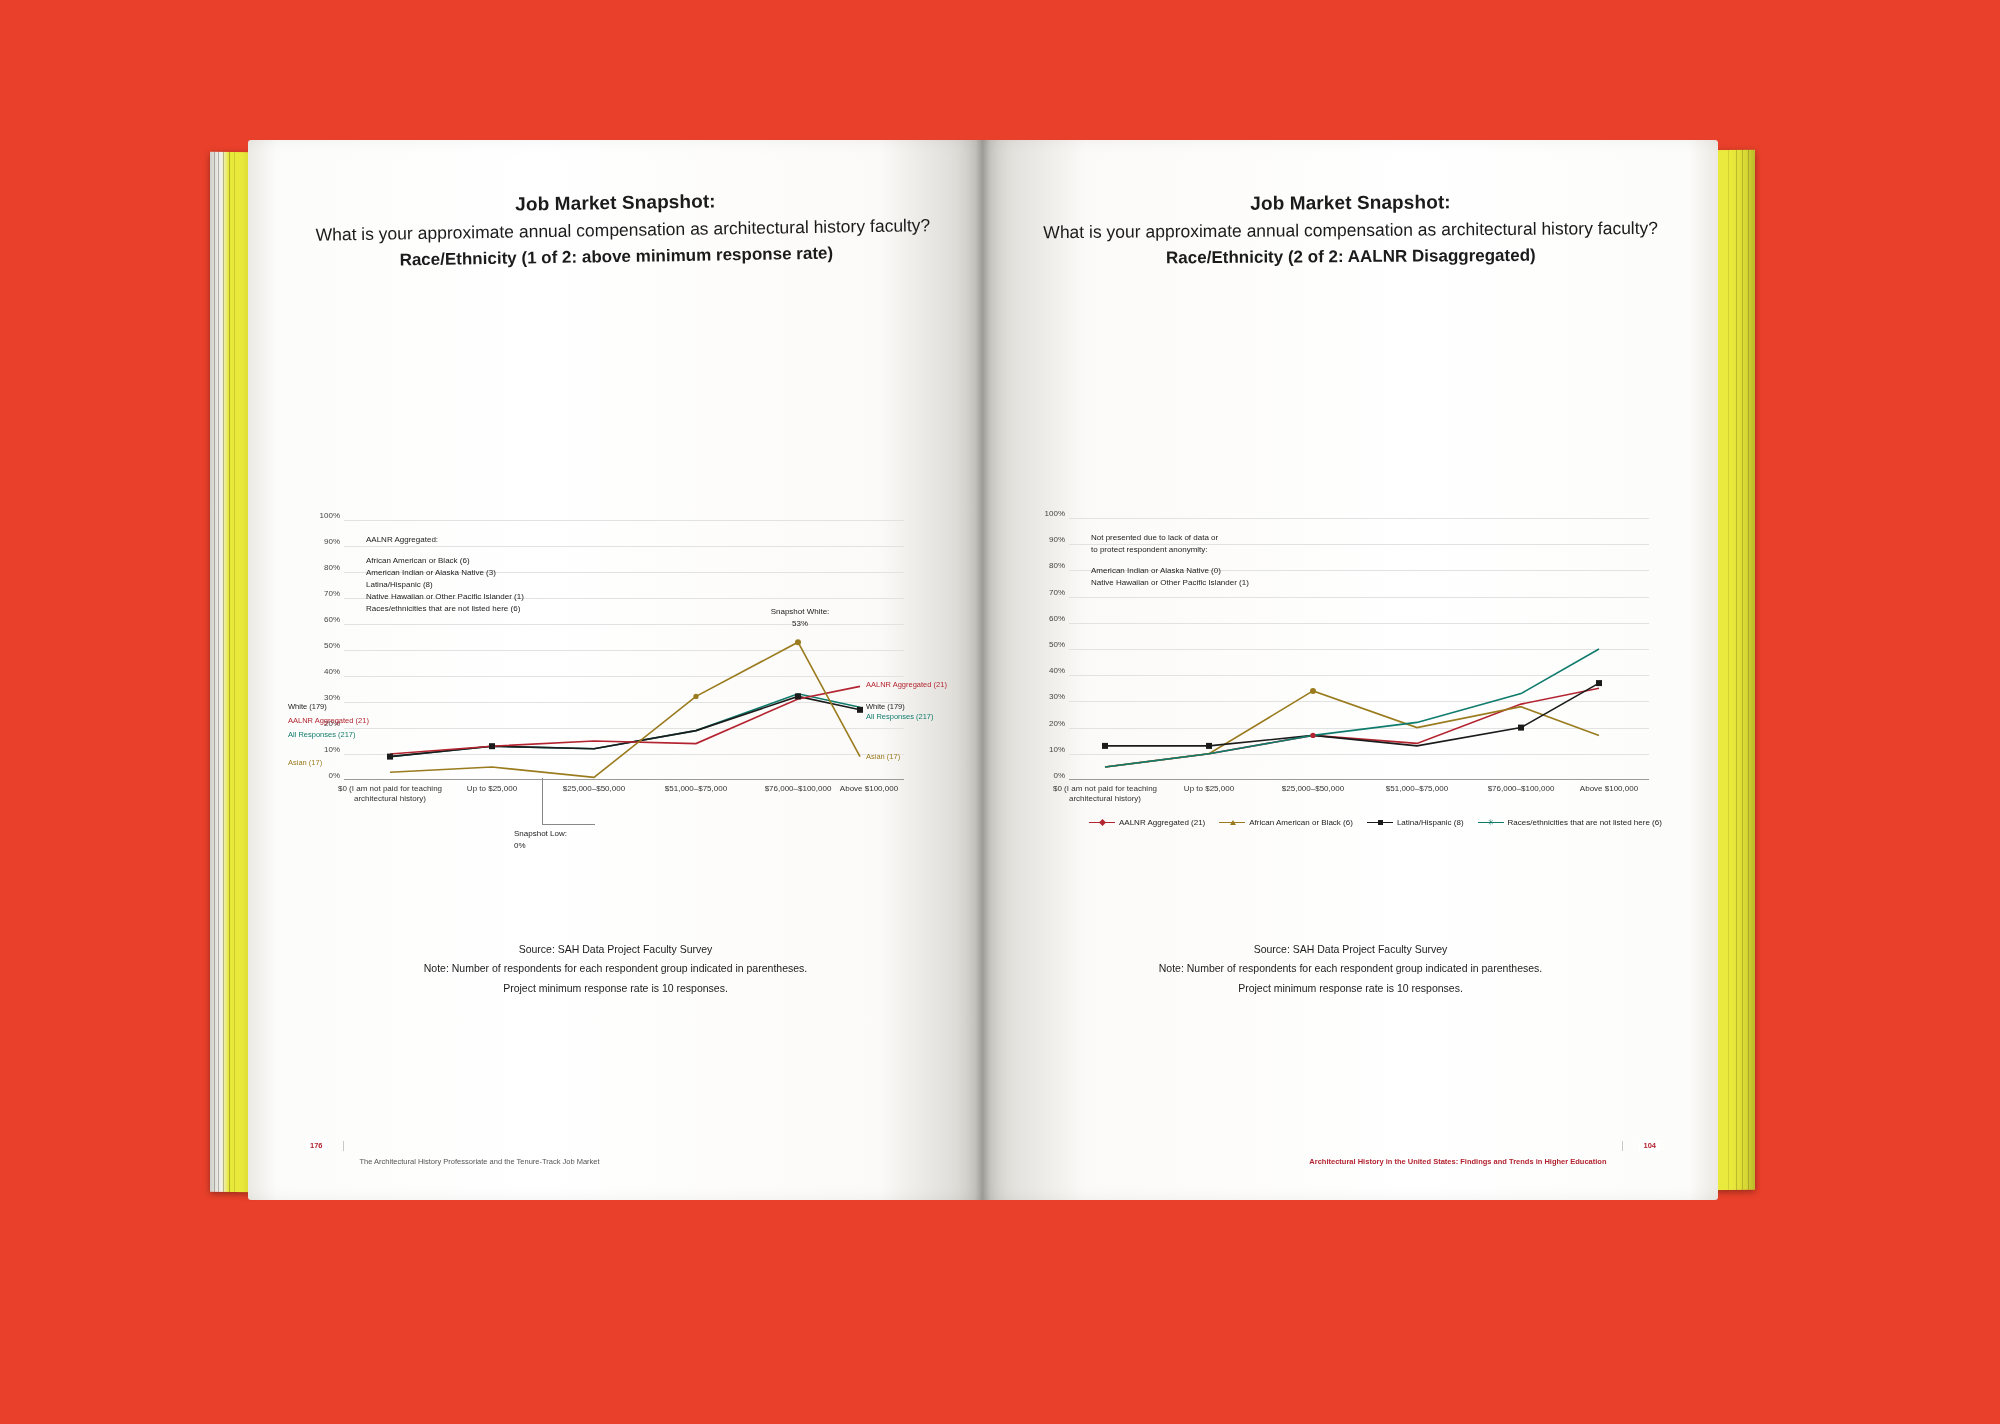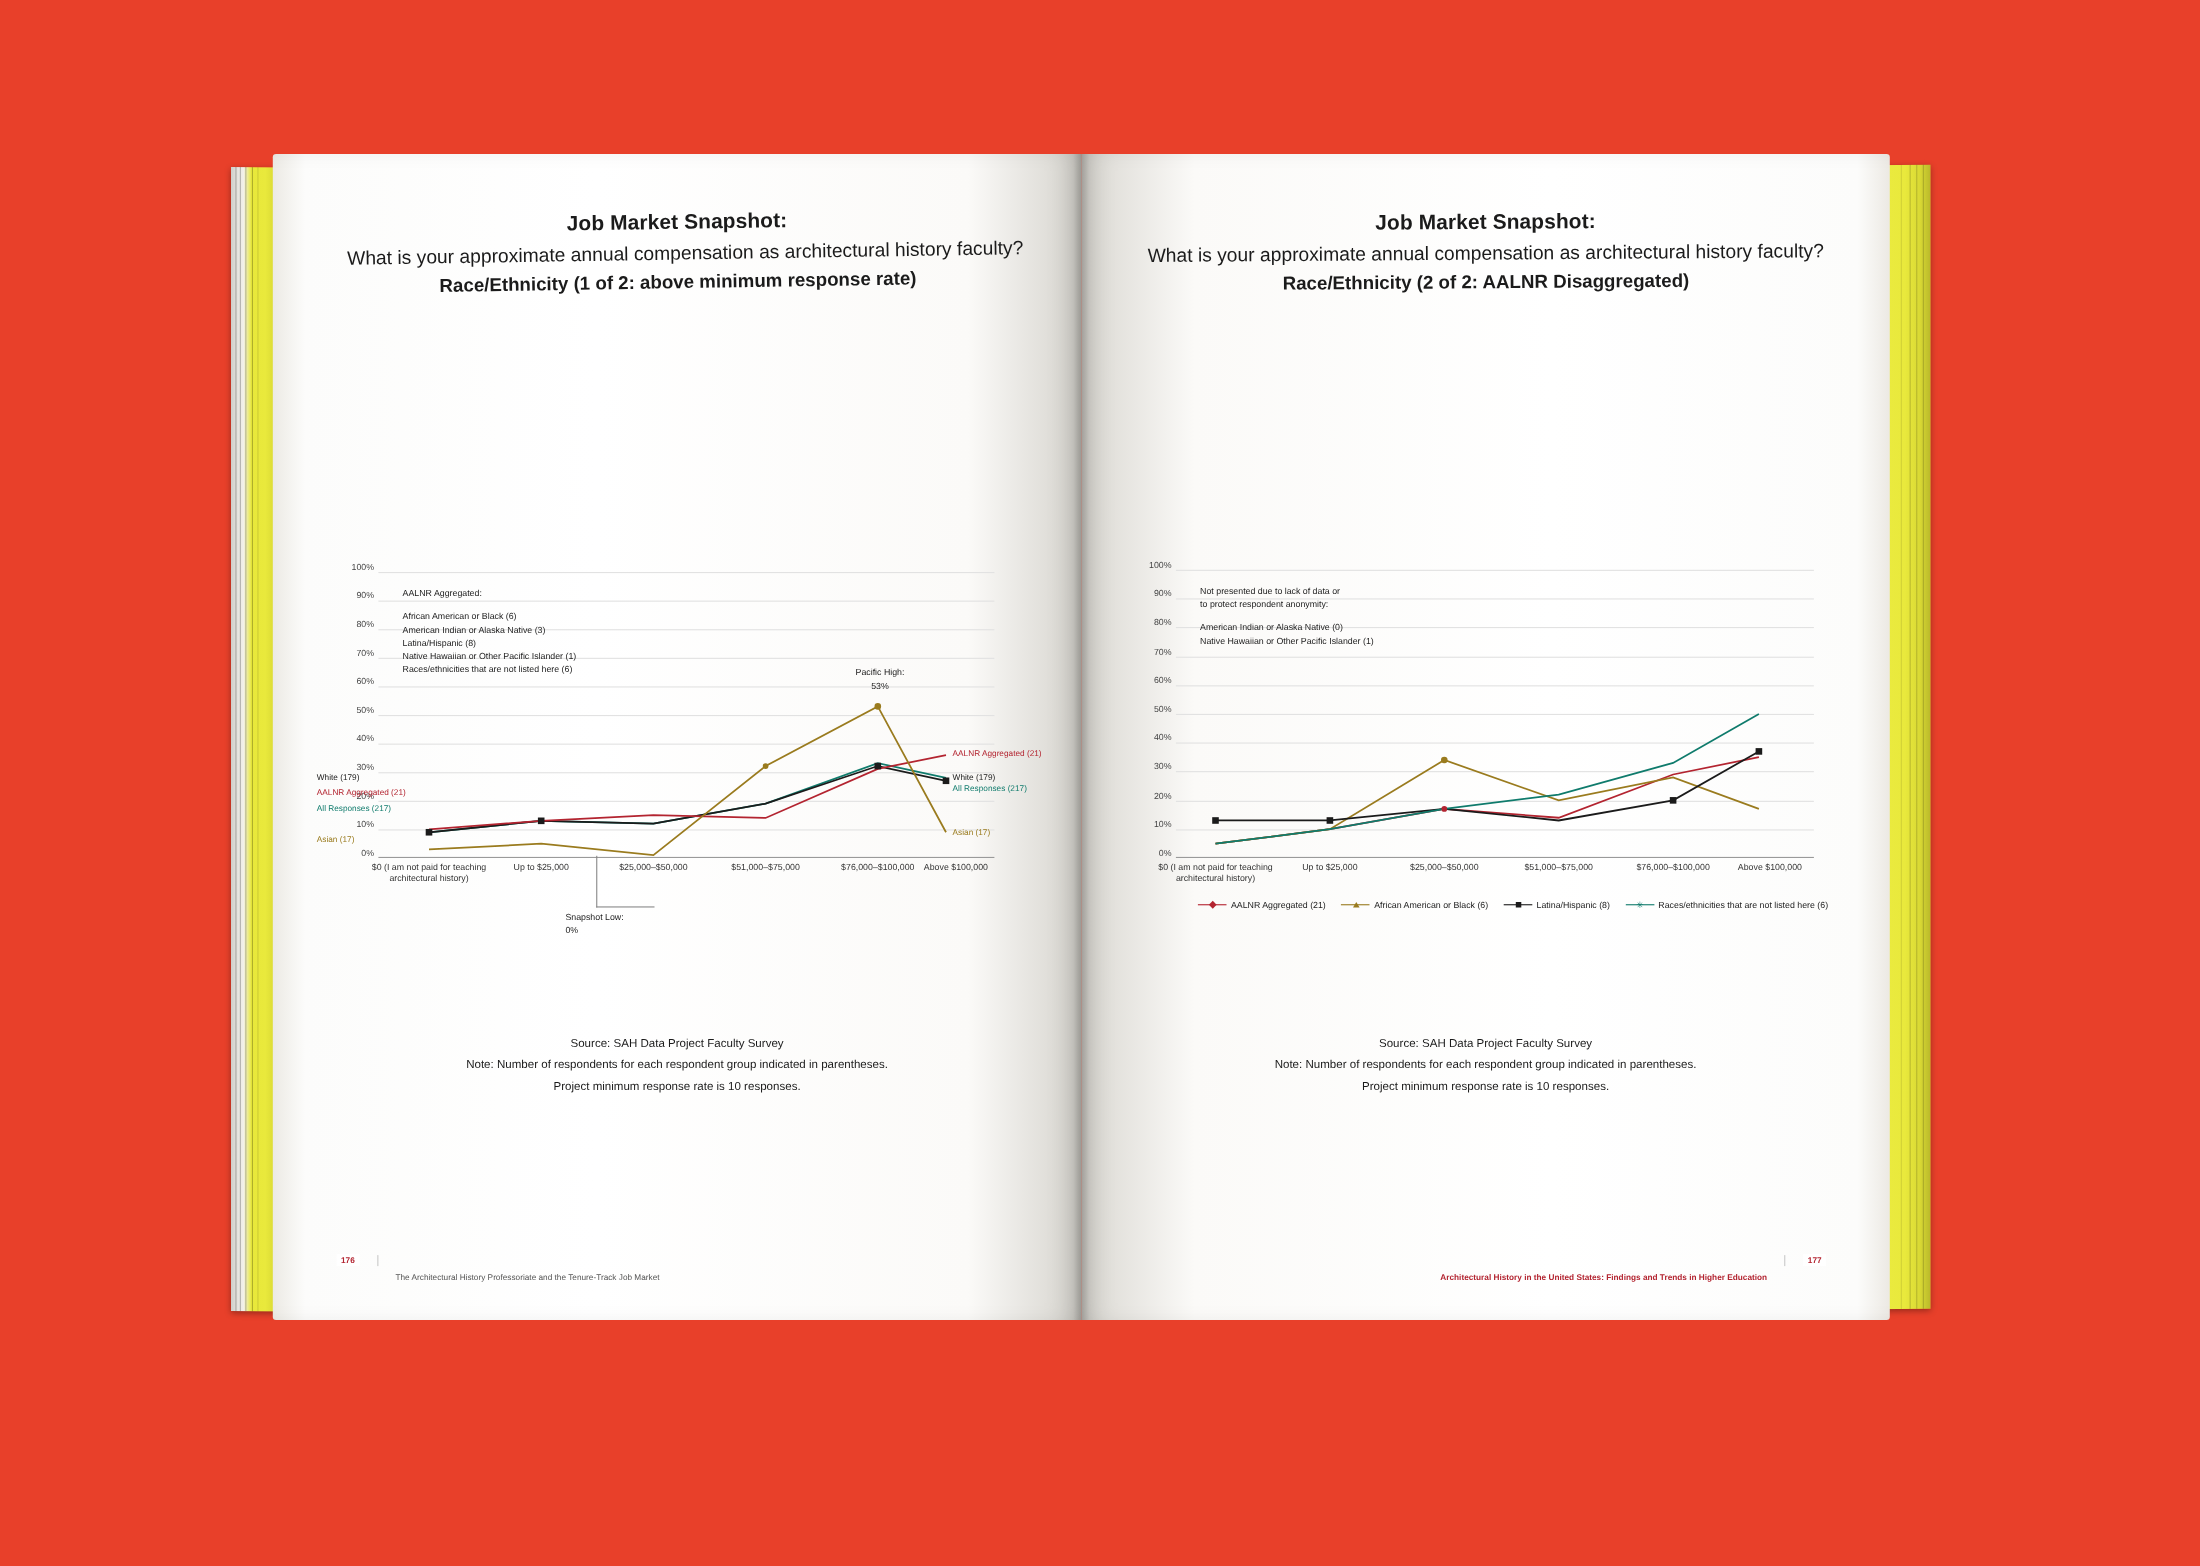--- a/index.html
+++ b/index.html
@@ -193,21 +193,21 @@
                 <div>AALNR Aggregated:</div>
                 <div style="height:9px"></div>
                 <div>African American or Black (6)</div>
                 <div>American Indian or Alaska Native (3)</div>
                 <div>Latina/Hispanic (8)</div>
                 <div>Native Hawaiian or Other Pacific  Islander (1)</div>
                 <div>Races/ethnicities that are not listed here (6)</div>
               </div>
 
               <div class="note" style="left:406px;top:86px;text-align:center;width:100px">
-                <div>Pacific High:</div>
+                <div>Snapshot White:</div>
                 <div>53%</div>
               </div>
 
               <div style="position:absolute;left:198px;top:258px;width:52px;height:46px;border-left:1px solid #888;border-bottom:1px solid #888;"></div>
               <div class="note" style="left:170px;top:308px;text-align:left;width:110px">
                 <div>Snapshot Low:</div>
                 <div>0%</div>
               </div>
 
               <div class="series-label" style="left:-56px;top:182px;color:#1b1b1b">White (179)</div>
@@ -346,21 +346,21 @@
 
           <div class="source r">
             <div>Source: SAH Data Project Faculty Survey</div>
             <div>Note: Number of respondents for each respondent group indicated in parentheses.</div>
             <div>Project minimum response rate is 10 responses.</div>
           </div>
 
           <div class="folio r">
             <span class="txt">Architectural History in the United States: Findings and Trends in Higher Education</span>
             <span class="bar"></span>
-            <span class="num">177</span>
+            <span class="num">104</span>
           </div>
 
         </div>
       </div>
 
     </div>
   </div>
 </div>
 
 </body></html>

